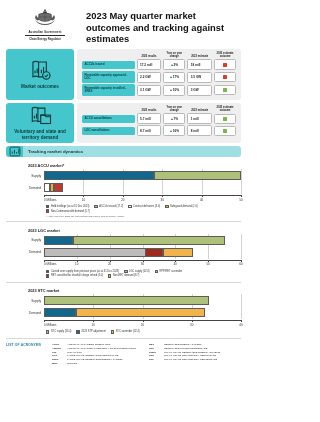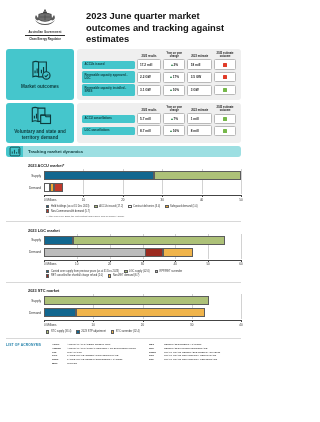--- a/index.html
+++ b/index.html
@@ -129,21 +129,21 @@
             <path d="M44 14 q4 6 -1 10 q-3 2 -5 -1" fill="#5a5a5a"></path>
             <path d="M6 24 q8 8 20 8 q12 0 20 -8 q-6 10 -20 10 q-14 0 -20 -10z" fill="#555"></path>
           </g>
         </svg>
       </div>
       <div class="crest-line1">Australian Government</div>
       <div class="crest-rule"></div>
       <div class="crest-line2">Clean Energy Regulator</div>
     </div>
     <div class="title">
-      <h1>2023 June quarter market outcomes and tracking against estimates</h1>
+      <h1>2023 May quarter market outcomes and tracking against estimates</h1>
     </div>
   </div>
 
   <div class="panels">
 
     <div class="panel">
       <div class="cat-tile">
         <span>
           <svg viewBox="0 0 34 32" width="24" height="23">
             <g fill="none" stroke="#0d3b3d" stroke-width="1.6">

